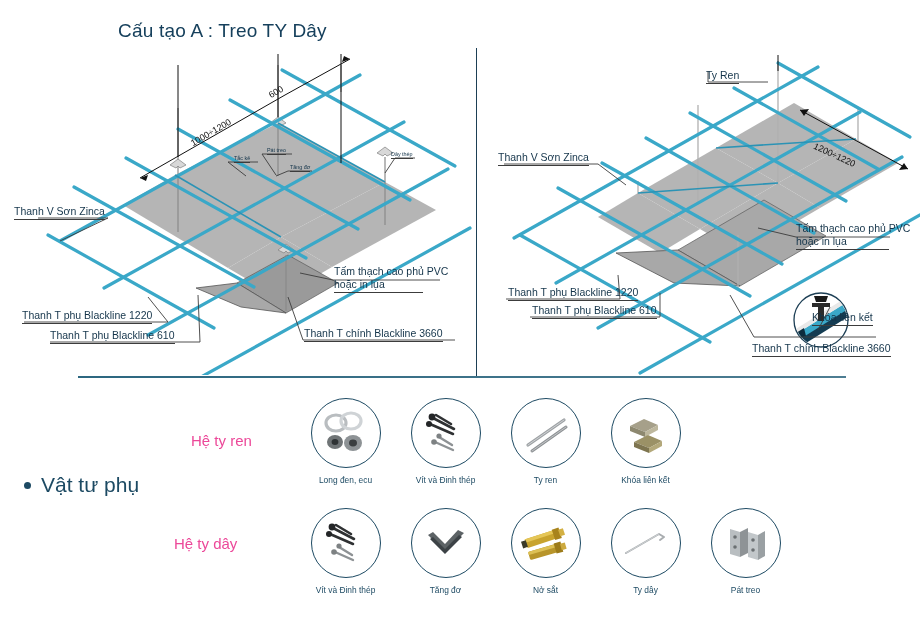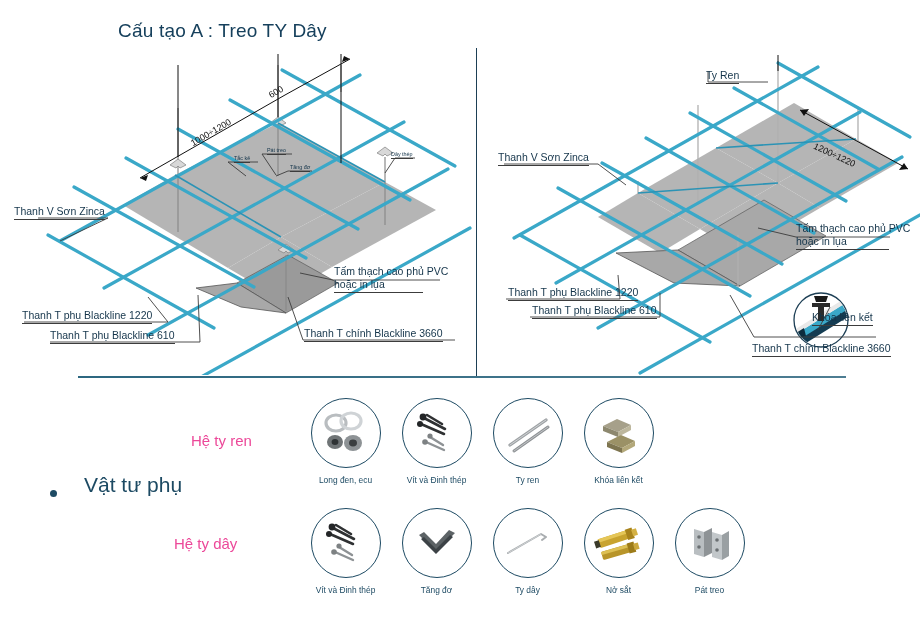--- a/index.html
+++ b/index.html
@@ -57,35 +57,35 @@
   .dim{
     position:absolute;
     font-size:9px;
     color:#111;
     white-space:nowrap;
     transform-origin:left bottom;
   }
 
   
   .bullet-row{
-    position:absolute;left:50px;top:473px;
-    display:flex;align-items:flex-end;gap:27px;
+    position:absolute;left:24px;top:473px;
+    display:flex;align-items:center;gap:10px;
   }
   .bullet-dot{
     width:7px;height:7px;border-radius:50%;background:#1d4a63;display:block;
   }
   .bullet-label{font-size:21px;color:#1d4a63;white-space:nowrap;}
 
   .sys-label{
     position:absolute;font-size:15px;color:#ec4899;white-space:nowrap;
   }
   #sys-ren{left:191px;top:432px;}
   #sys-day{left:174px;top:535px;}
 
-  .mat-row{position:absolute;display:flex;gap:0px;}
+  .mat-row{position:absolute;display:flex;gap:9px;}
   #mat-row-1{left:300px;top:398px;}
   #mat-row-2{left:300px;top:508px;}
   .mat-item{width:91px;display:flex;flex-direction:column;align-items:center;}
   .mat-circle{
     width:68px;height:68px;border-radius:50%;
     border:1.4px solid #1d4a63;
     display:flex;align-items:center;justify-content:center;
     background:#fff;
     overflow:hidden;
   }
@@ -397,50 +397,50 @@
           <path d="M8,16 L25,33 L44,14 L38,11 L25,25 L13,13 Z" fill="#5d6366"></path>
           <path d="M10,20 L25,35 L42,18 L39,16 L25,30 L13,18 Z" fill="#3c4246"></path>
         </svg>
       </div>
       <div class="mat-caption">Tăng đơ</div>
     </div>
 
     <div class="mat-item">
       <div class="mat-circle">
         <svg width="54" height="48" viewBox="0 0 54 48">
-          <path d="M7,34 L40,15 L45,18 L41,21" fill="none" stroke="#a9adb0" stroke-width="2" stroke-linecap="round" stroke-linejoin="round"></path>
-          <path d="M7,34 L40,15" fill="none" stroke="#d6d9db" stroke-width="0.8"></path>
-        </svg>
-      </div>
-      <div class="mat-caption">Ty dây</div>
-    </div>
-
-    <div class="mat-item">
-      <div class="mat-circle">
-        <svg width="54" height="48" viewBox="0 0 54 48">
           <g transform="rotate(-18 27 22)">
             <rect x="7" y="14" width="30" height="9" rx="1.5" fill="#c8a32e"></rect>
             <rect x="7" y="14" width="30" height="3.4" fill="#e5c657"></rect>
             <rect x="36" y="13" width="7" height="11" fill="#a8831c"></rect>
             <rect x="42" y="15" width="5" height="7" fill="#d3b043"></rect>
             <rect x="3" y="15" width="5" height="7" fill="#3a3a2a"></rect>
           </g>
           <g transform="rotate(-16 27 34)">
             <rect x="10" y="28" width="28" height="8.5" rx="1.5" fill="#b8952a"></rect>
             <rect x="10" y="28" width="28" height="3.2" fill="#ddc054"></rect>
             <rect x="37" y="27" width="7" height="10.5" fill="#9c7b19"></rect>
             <rect x="43" y="29" width="5" height="6.6" fill="#cca93f"></rect>
           </g>
         </svg>
       </div>
       <div class="mat-caption">Nở sắt</div>
     </div>
 
     <div class="mat-item">
       <div class="mat-circle">
+        <svg width="54" height="48" viewBox="0 0 54 48">
+          <path d="M7,34 L40,15 L45,18 L41,21" fill="none" stroke="#a9adb0" stroke-width="2" stroke-linecap="round" stroke-linejoin="round"></path>
+          <path d="M7,34 L40,15" fill="none" stroke="#d6d9db" stroke-width="0.8"></path>
+        </svg>
+      </div>
+      <div class="mat-caption">Ty dây</div>
+    </div>
+
+    <div class="mat-item">
+      <div class="mat-circle">
         <svg width="52" height="48" viewBox="0 0 52 48">
           <g>
             <polygon points="10,10 20,13 20,38 10,35" fill="#b9bec1"></polygon>
             <polygon points="20,13 28,9 28,34 20,38" fill="#8e9396"></polygon>
             <circle cx="15" cy="18" r="1.8" fill="#6b7073"></circle>
             <circle cx="15" cy="28" r="1.8" fill="#6b7073"></circle>
           </g>
           <g>
             <polygon points="28,13 38,16 38,41 28,38" fill="#c2c7ca"></polygon>
             <polygon points="38,16 45,12 45,37 38,41" fill="#9aa0a3"></polygon>

